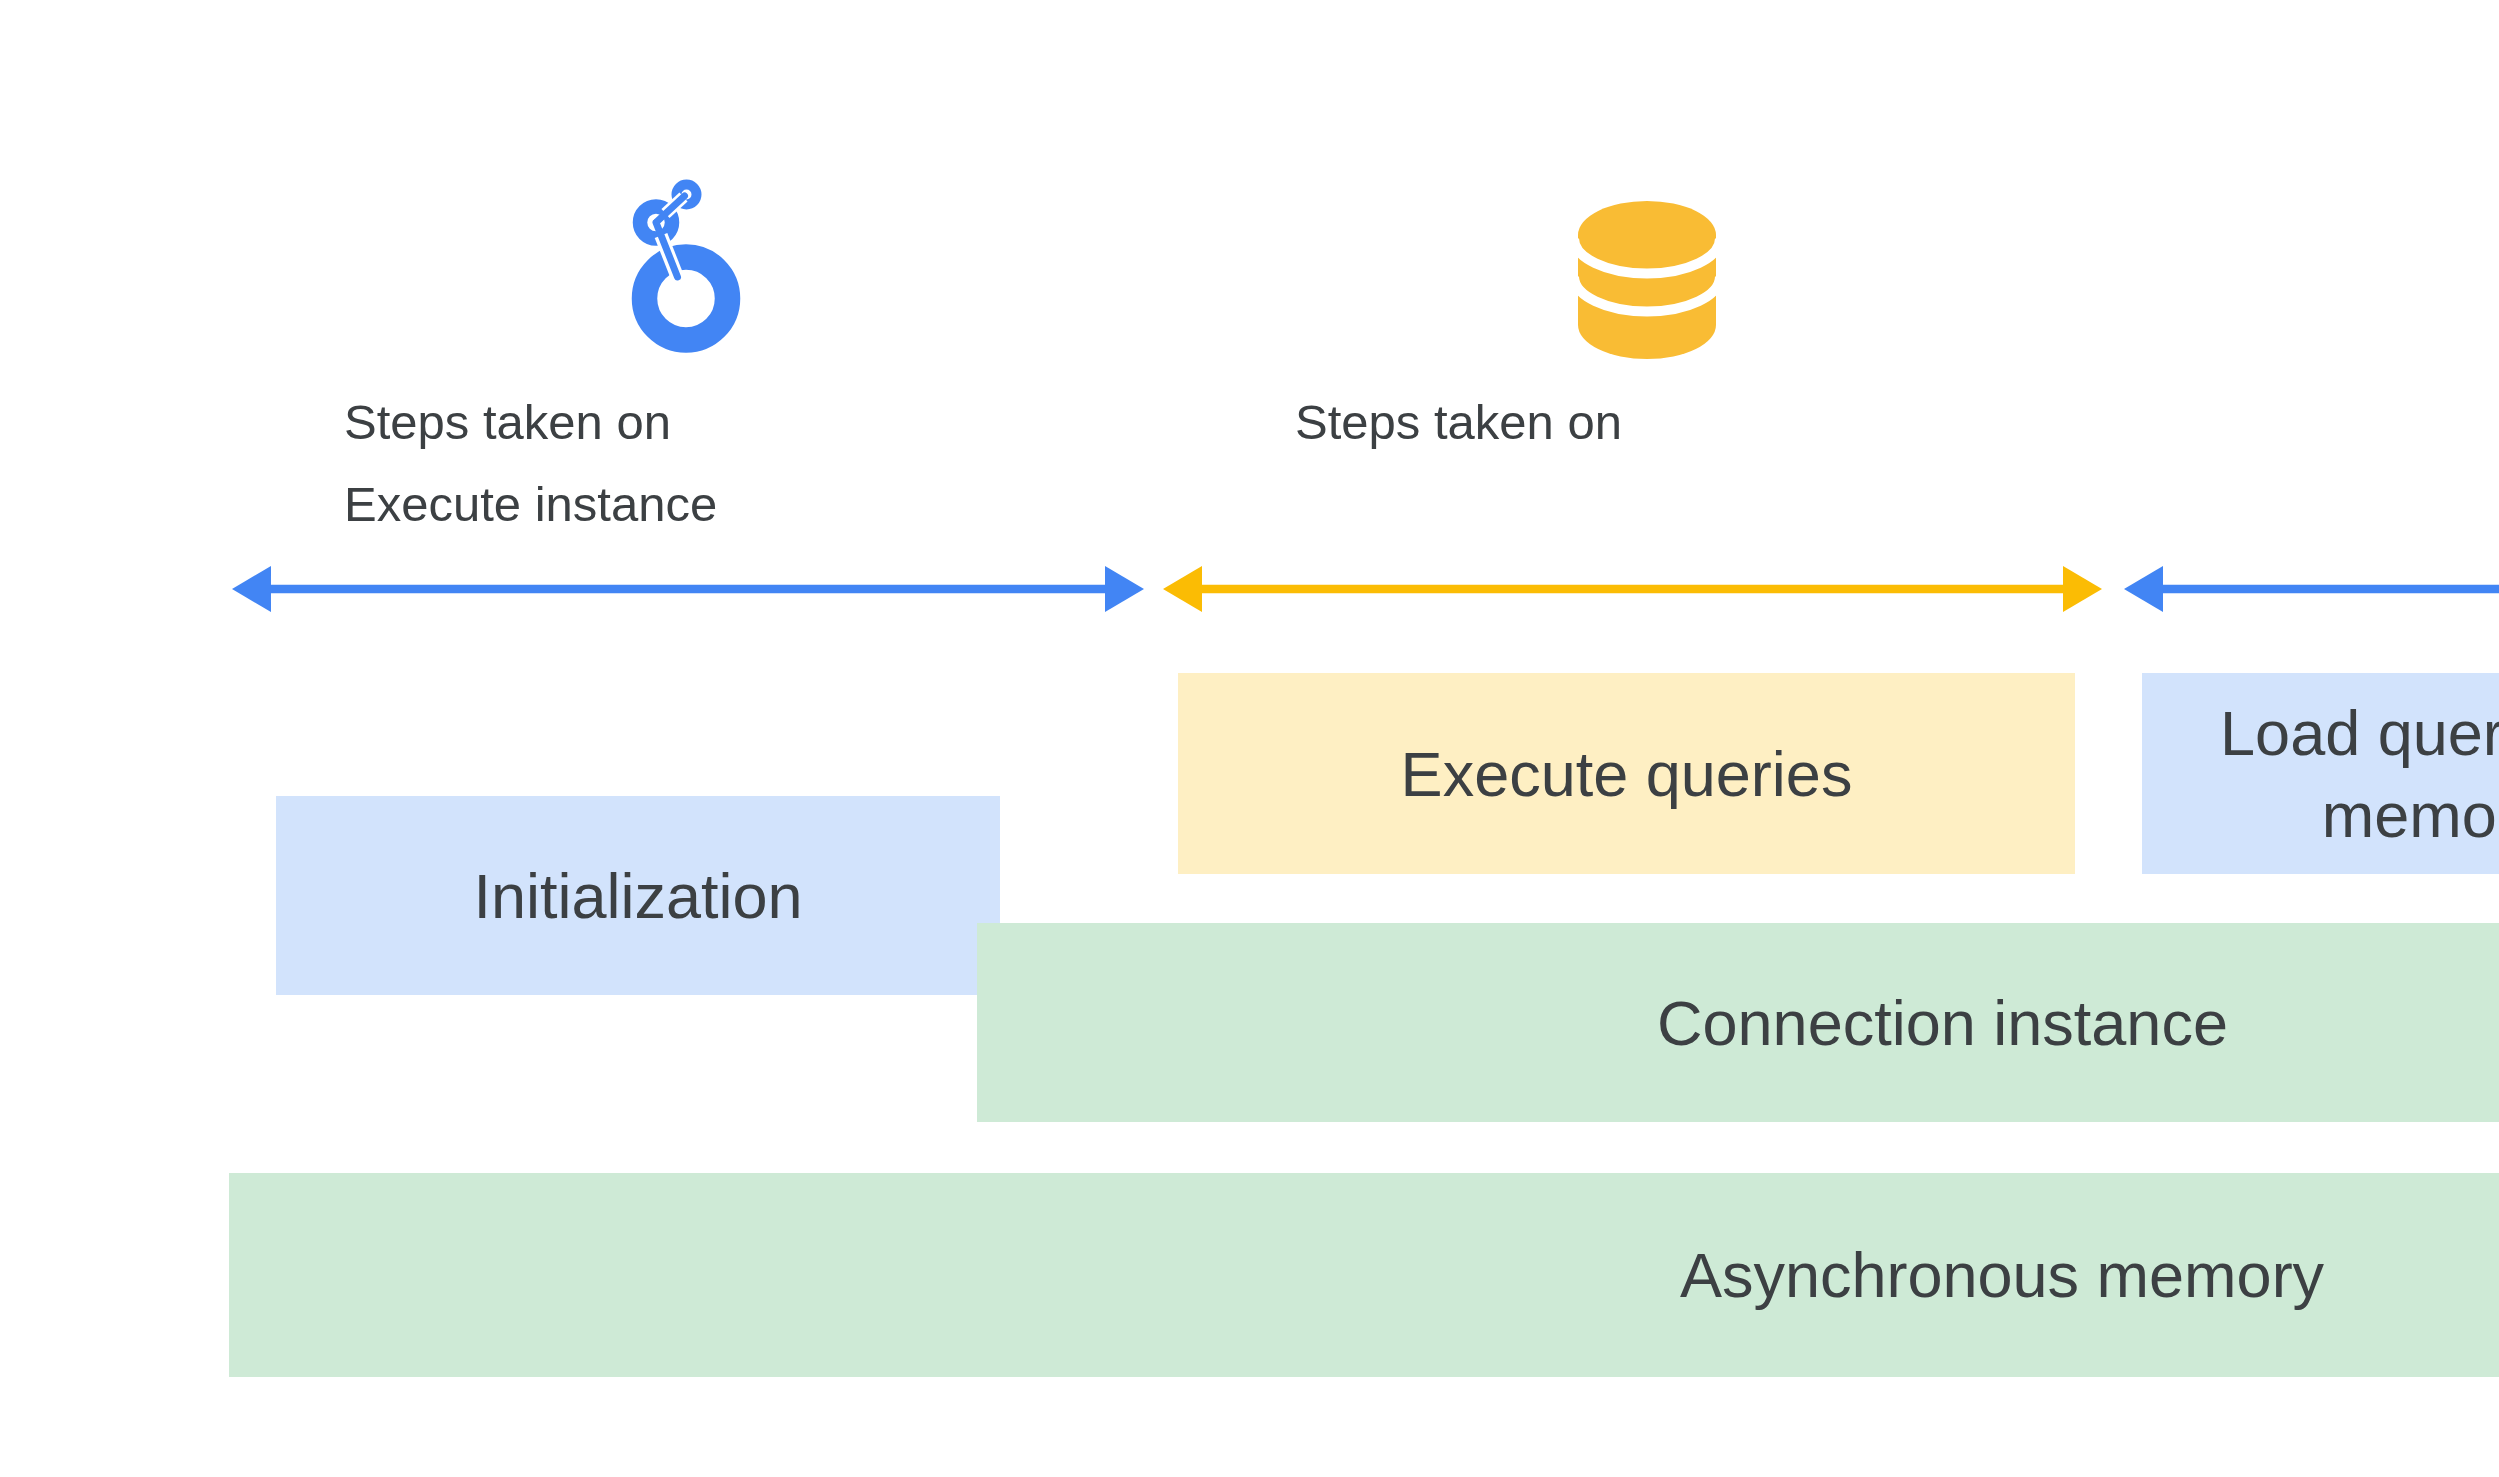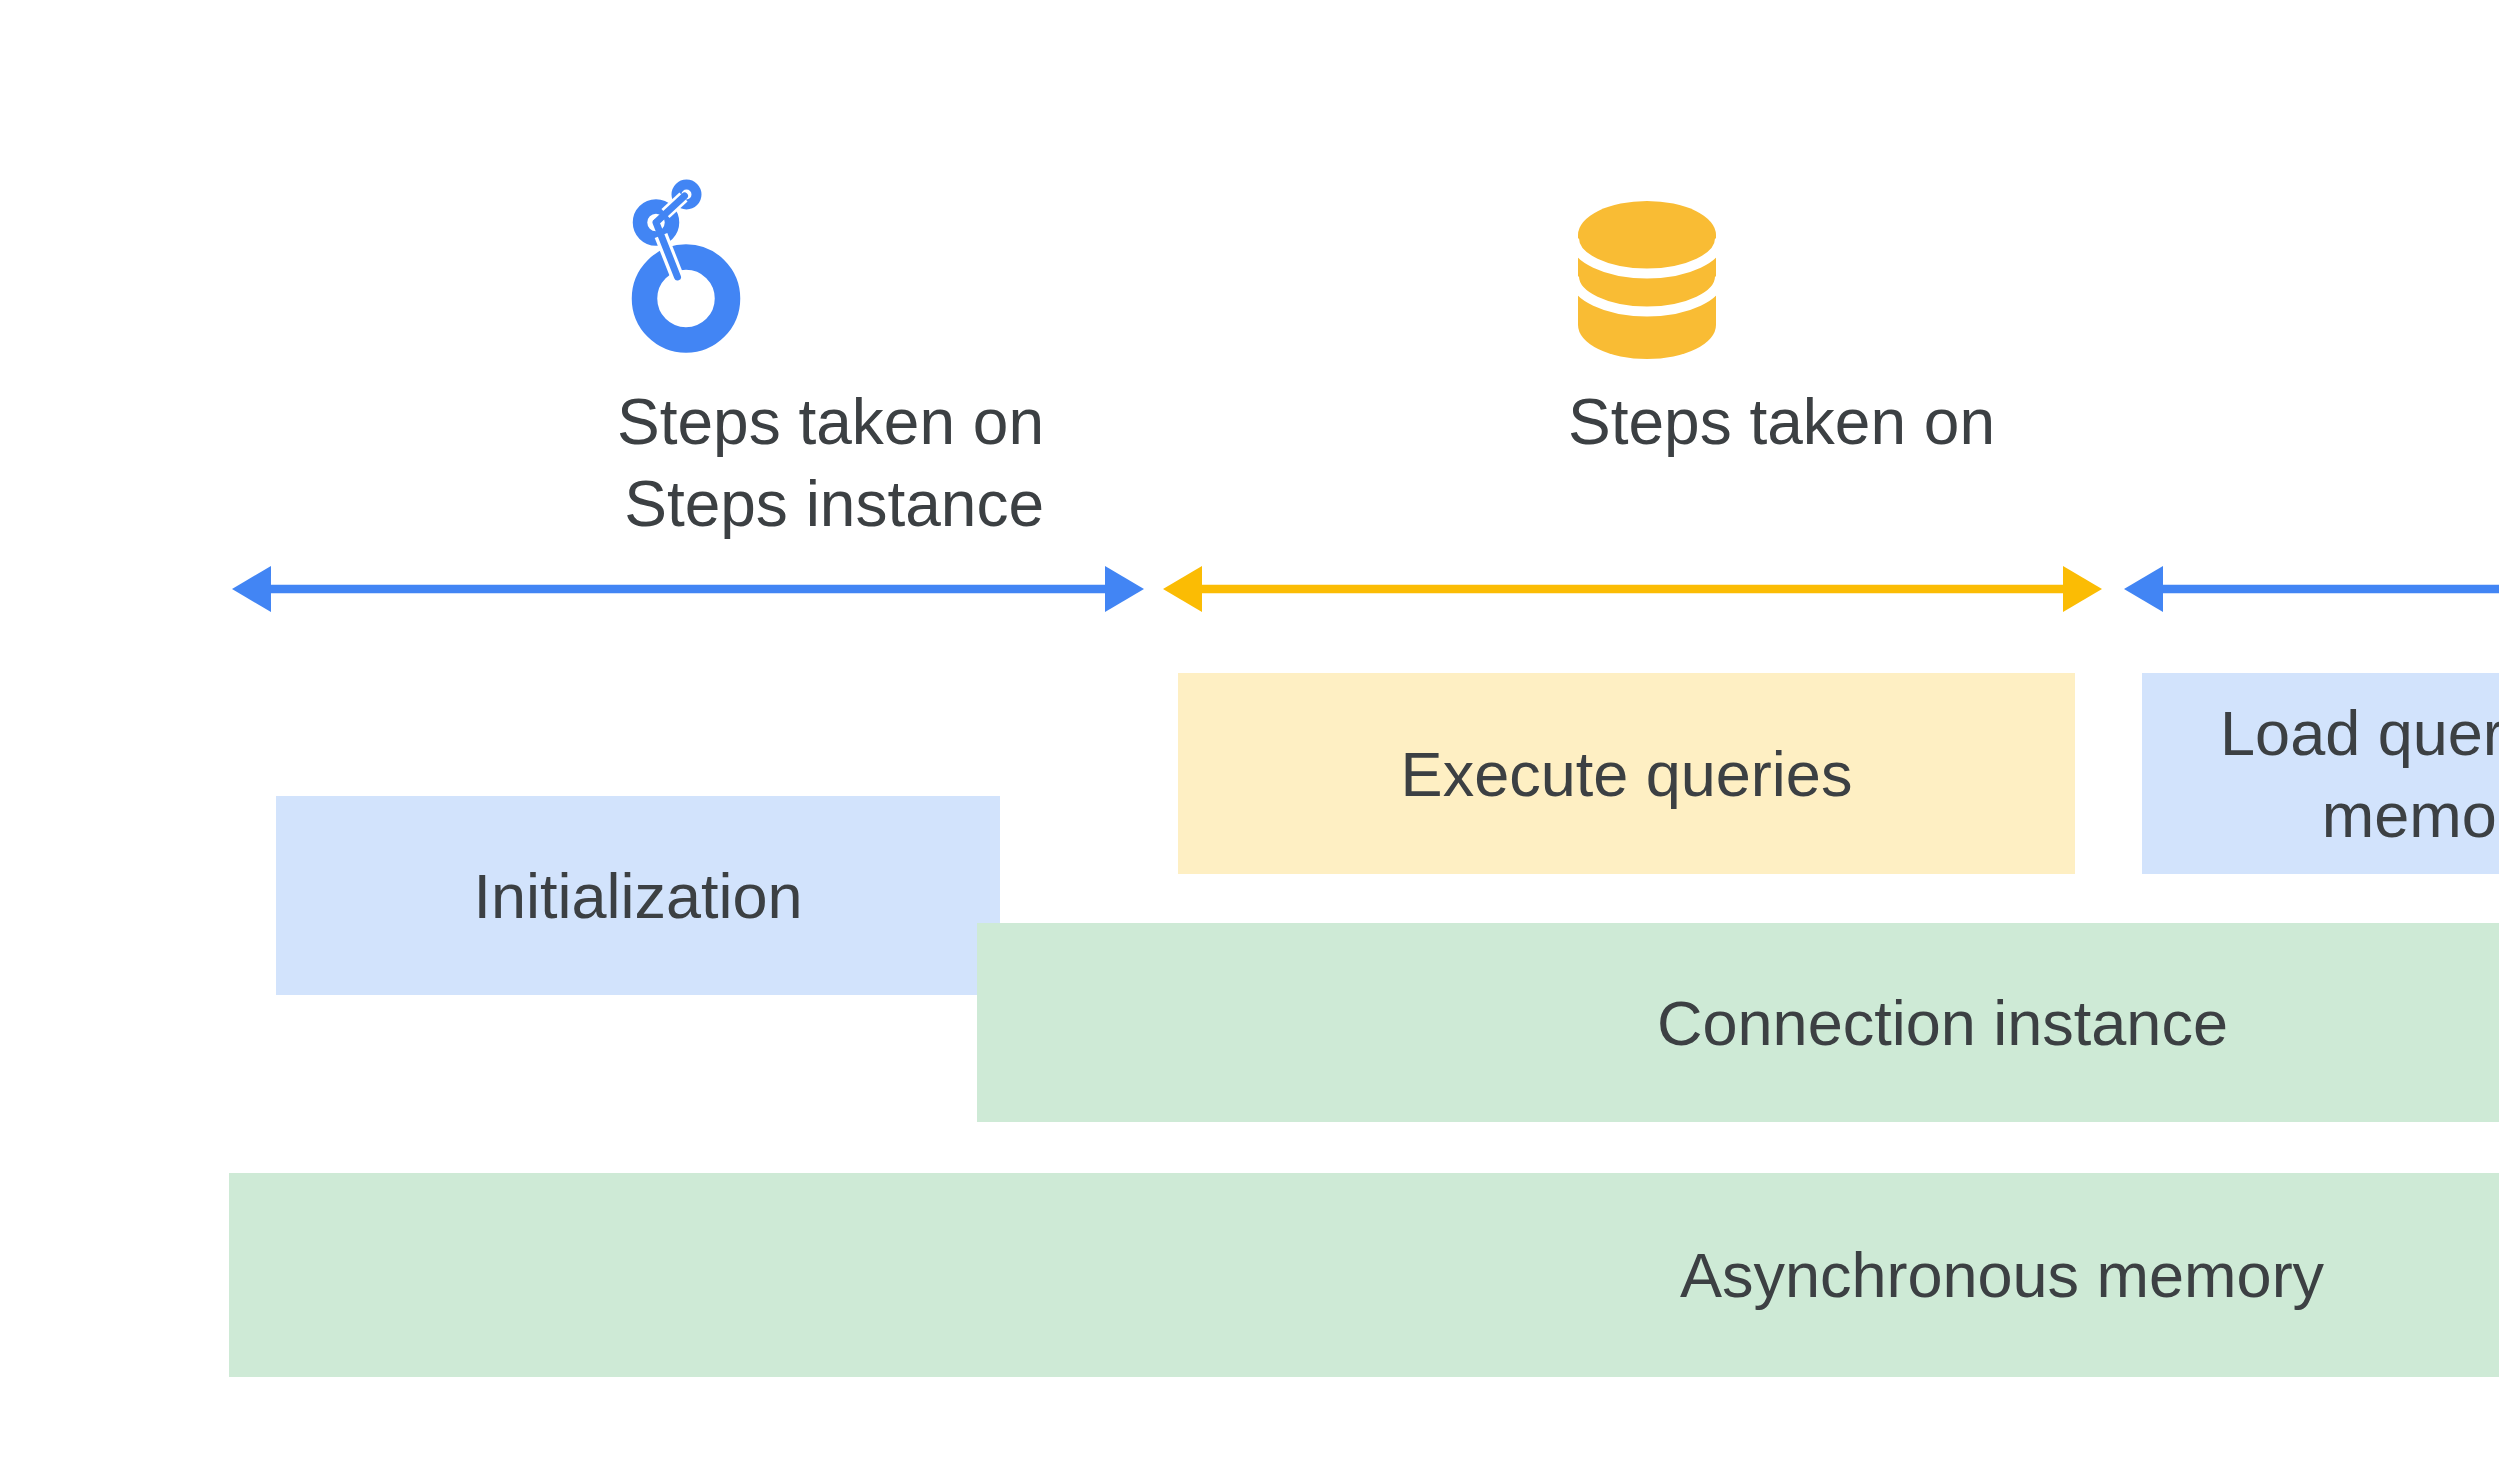--- a/index.html
+++ b/index.html
@@ -10,22 +10,22 @@
   }
   #canvas {
     position: relative;
     width: 3999px; height: 1478px;
     background: #ffffff;
   }
   .abs { position: absolute; }
   .hdr-label {
     position: absolute;
     width: 700px;
-    text-align: right;
-    font-size: 64px;
+    text-align: left;
+    font-size: 49px;
     line-height: 82px;
     letter-spacing: 0px;
   }
   .box {
     position: absolute;
     display: flex;
     align-items: center;
     justify-content: center;
     text-align: center;
     font-size: 63px;
@@ -55,21 +55,21 @@
   <div class="abs" style="left:1577px; top:200px; width:140px; height:160px;">
     <svg width="140" height="160" viewBox="0 0 280 320">
       <path d="M2,70 a138,68 0 0 1 276,0 L278,250 a138,68 0 0 1 -276,0 Z" fill="#F9BC34"></path>
       <path d="M-6,77 A 142,68 0 0 0 286,77" fill="none" stroke="#ffffff" stroke-width="20"></path>
       <path d="M-6,153 A 142,68 0 0 0 286,153" fill="none" stroke="#ffffff" stroke-width="20"></path>
     </svg>
   </div>
 
   <div class="hdr-label" style="left:344px; top:381px;">
     <div>Steps taken on</div>
-    <div>Steps instance</div>
+    <div>Execute instance</div>
   </div>
 
   <div class="hdr-label" style="left:1295px; top:381px;">
     <div>Steps taken on</div>
   </div>
 
   <svg class="arrow-svg" style="left:232px; top:559px;" width="912" height="60" viewBox="0 0 1825 120">
     <line x1="50" y1="60" x2="1775" y2="60" stroke-width="17" stroke="#4285F4"></line>
     <polygon points="0,60 78,14 78,106" fill="#4285F4"></polygon>
     <polygon points="1825,60 1747,14 1747,106" fill="#4285F4"></polygon>

